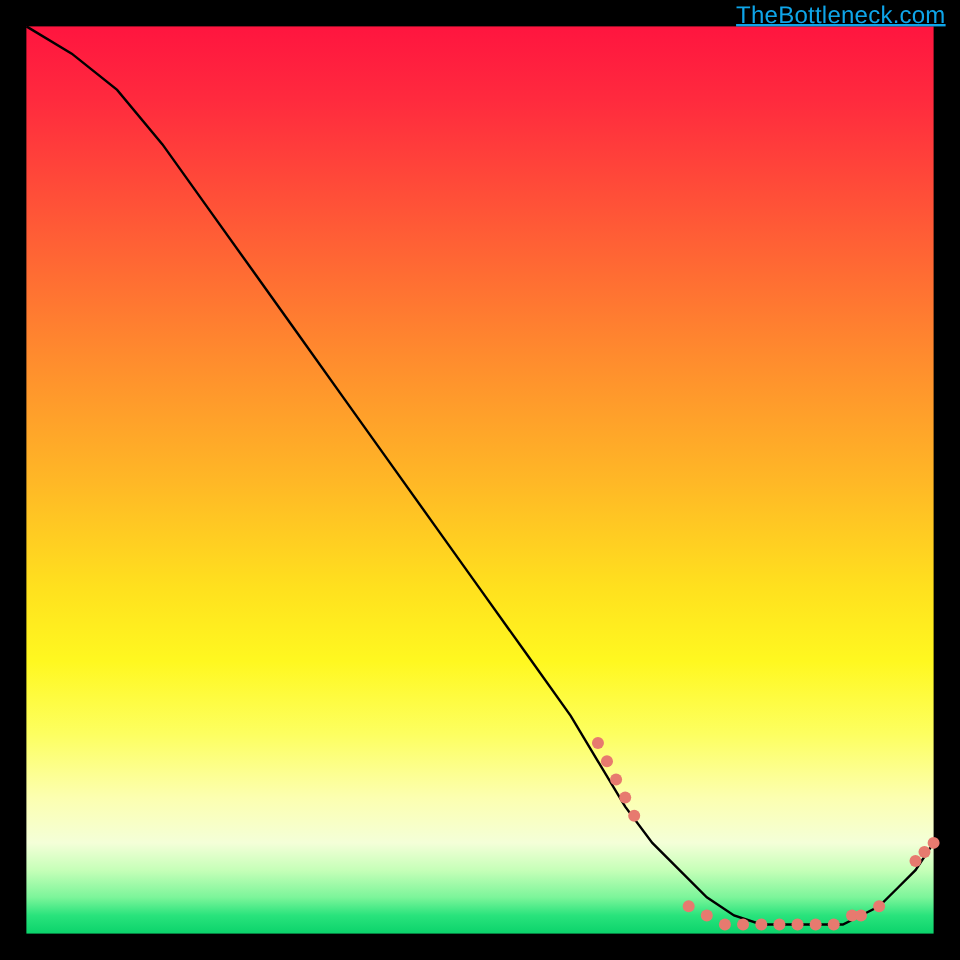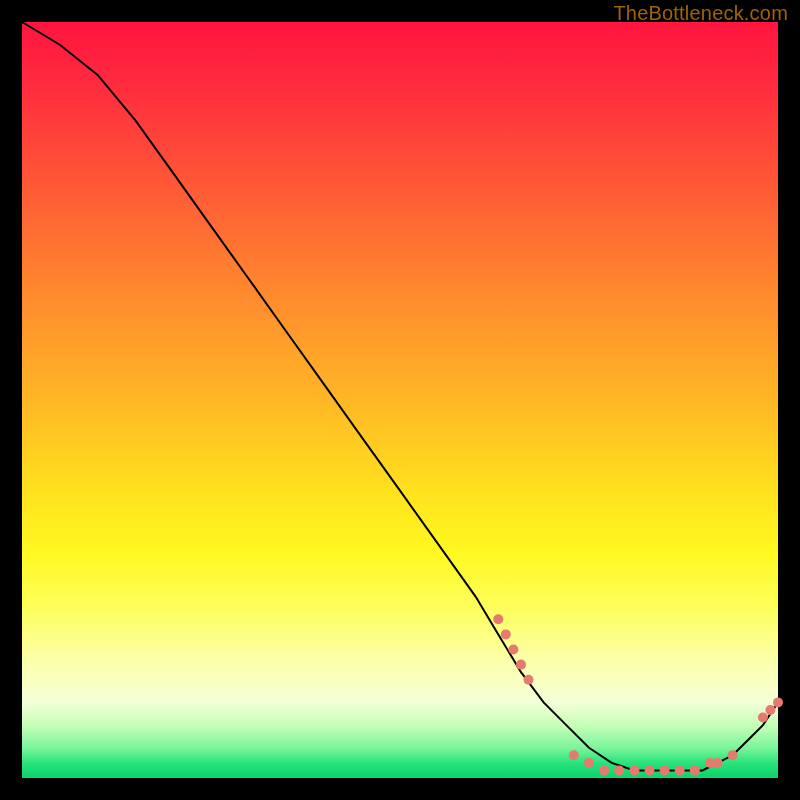--- a/index.html
+++ b/index.html
@@ -39,24 +39,25 @@
       #c6ffb8 93%,
       #7cf59a 96%,
       #29e37c 98%,
       #0bd36b 100%
     );
   }
   .watermark {
     position: absolute;
     top: 2px;
     right: 12px;
-    color: #a16207;
+    color: #0ea5e9;
     font-size: 20px;
     letter-spacing: 0.2px;
     user-select: none;
+    text-decoration: underline;
   }
   svg.curve {
     position: absolute;
     left: 0;
     top: 0;
     width: 756px;
     height: 756px;
     overflow: visible;
   }
   .line {

